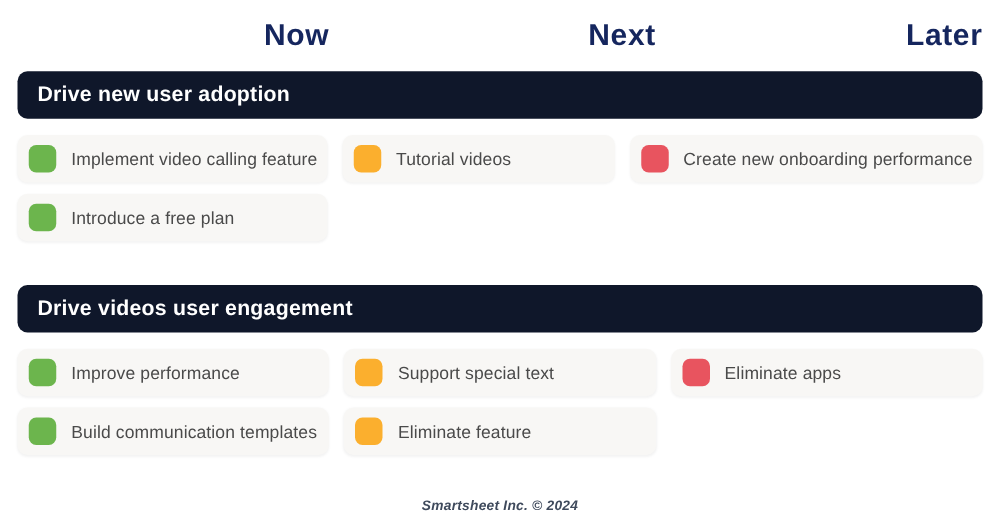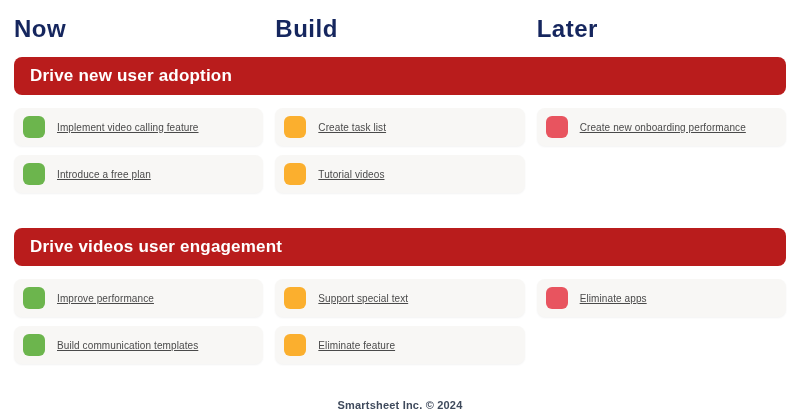--- a/index.html
+++ b/index.html
@@ -11,34 +11,34 @@
   }
   .page { padding: 0 14px; box-sizing: border-box; width: 800px; }
 
   .columns-header {
     display: grid;
     grid-template-columns: 1fr 1fr 1fr;
     gap: 12px;
     margin: 14px 0 13px 0;
   }
   .col-title {
-    text-align: left;
+    text-align: right;
     font-size: 24px;
     font-weight: bold;
     color: #15265e;
     line-height: 30px;
     letter-spacing: 0.5px;
   }
 
   .lane { margin-bottom: 35px; }
   .lane:last-of-type { margin-bottom: 0; }
 
   .lane-bar {
     height: 38px;
-    background: #b91c1c;
+    background: #0f172a;
     border-radius: 8px;
     display: flex;
     align-items: center;
     padding: 0 16px;
     box-sizing: border-box;
   }
   .lane-title {
     color: #ffffff;
     font-size: 17px;
     font-weight: 600;
@@ -69,68 +69,64 @@
     box-shadow: 0 1px 2px rgba(0,0,0,0.05);
     cursor: pointer;
   }
   .swatch {
     width: 22px; height: 22px;
     border-radius: 6px;
     flex: 0 0 22px;
     margin-right: 12px;
   }
   .card-label {
-    font-size: 10px;
+    font-size: 14px;
     font-weight: 500;
     color: #4a4a4a;
     white-space: nowrap;
     letter-spacing: 0.1px;
-    text-decoration: underline;
   }
 
   .footer {
     margin-top: 22px;
     text-align: center;
     font-size: 11px;
+    font-style: italic;
     font-weight: 600;
     color: #3f4a5c;
     letter-spacing: 0.2px;
   }
 </style>
 </head>
 <body>
 
 <div class="page">
 
   <div class="columns-header">
     <div class="col-title">Now</div>
-    <div class="col-title">Build</div>
+    <div class="col-title">Next</div>
     <div class="col-title">Later</div>
   </div>
 
   <div class="lane">
     <div class="lane-bar">
       <span class="lane-title">Drive new user adoption</span>
     </div>
     <div class="lane-cards">
       <div class="card-col">
         <div class="card">
           <span class="swatch" style="background-color: rgb(108, 181, 77);"></span>
           <span class="card-label">Implement video calling feature</span>
         </div>
         <div class="card">
           <span class="swatch" style="background-color: rgb(108, 181, 77);"></span>
           <span class="card-label">Introduce a free plan</span>
         </div>
       </div>
       <div class="card-col">
-        <div class="card">
-          <span class="swatch" style="background-color: rgb(251, 175, 46);"></span>
-          <span class="card-label">Create task list</span>
-        </div>
         <div class="card">
           <span class="swatch" style="background-color: rgb(251, 175, 46);"></span>
           <span class="card-label">Tutorial videos</span>
         </div>
       </div>
       <div class="card-col">
         <div class="card">
           <span class="swatch" style="background-color: rgb(232, 84, 95);"></span>
           <span class="card-label">Create new onboarding performance</span>
         </div>

